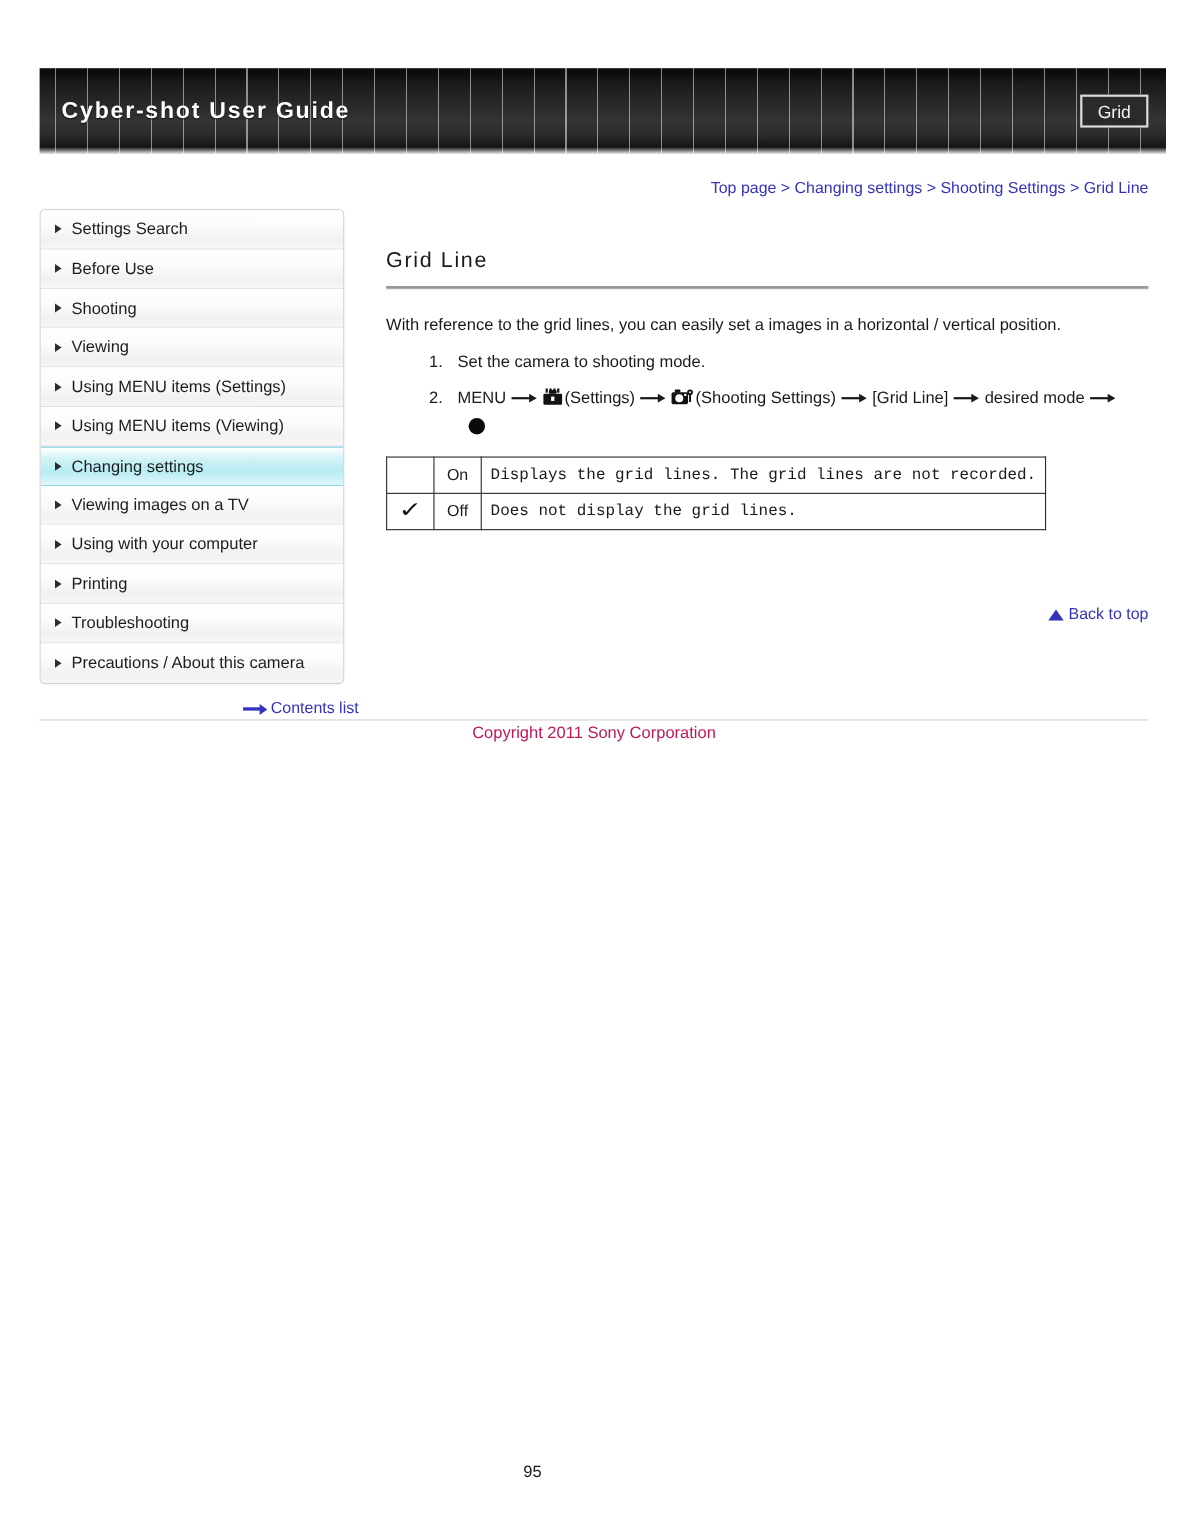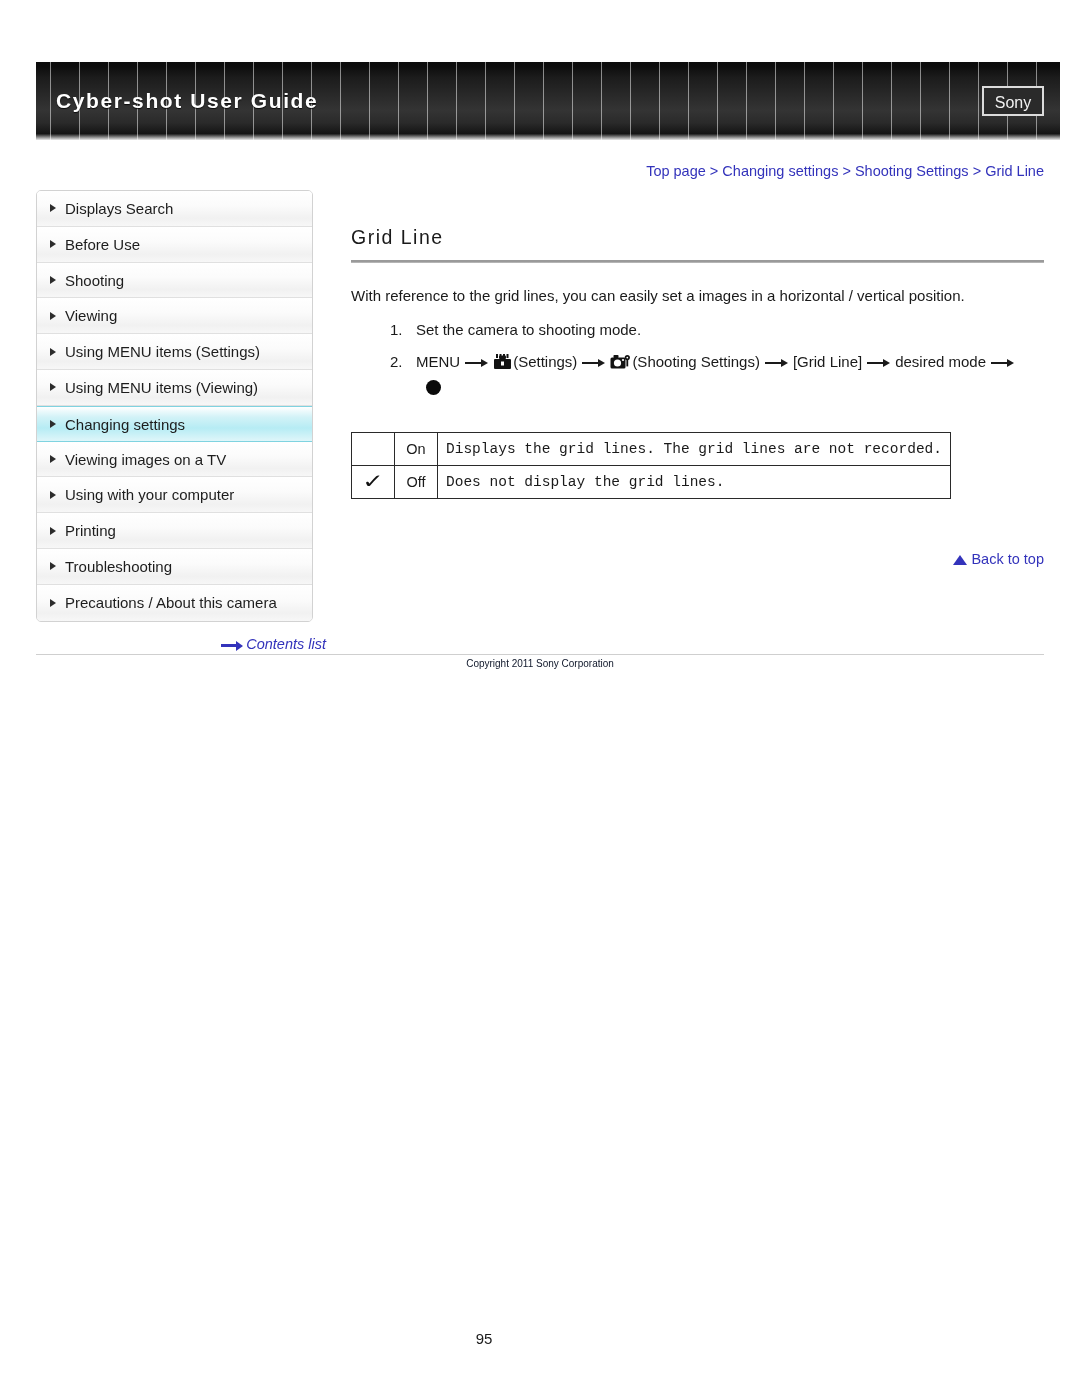--- a/index.html
+++ b/index.html
@@ -133,21 +133,20 @@
   .contents-link {
     position: absolute;
     left: 36px;
     top: 636px;
     width: 290px;
     text-align: right;
     font-size: 14.5px;
     color: #3333bb;
     cursor: pointer;
     white-space: nowrap;
-    font-style: italic;
   }
   .contents-link .long-arrow {
     display: inline-block;
     position: relative;
     width: 22px;
     height: 10px;
     vertical-align: middle;
     margin-right: 3px;
   }
   .contents-link .long-arrow::before {
@@ -175,22 +174,22 @@
     width: 1008px;
     height: 1px;
     background: #cfcfcf;
   }
   .copyright {
     position: absolute;
     left: 36px;
     top: 658px;
     width: 1008px;
     text-align: center;
-    font-size: 10px;
-    color: #0f172a;
+    font-size: 15px;
+    color: #be185d;
   }
 
   
   .content {
     position: absolute;
     left: 351px;
     top: 226px;
     width: 693px;
   }
   .page-title {
@@ -262,21 +261,21 @@
   .circle-icon {
     display: inline-block;
     width: 15px;
     height: 15px;
     border-radius: 50%;
     background: #0a0a0a;
   }
 
   
   .opt-table {
-    margin-top: 34px;
+    margin-top: 16px;
     border-collapse: collapse;
     font-size: 14.5px;
     color: #1a1a1a;
   }
   .opt-table td {
     border: 1.5px solid #2a2a2a;
     padding: 5px 8px;
     height: 22px;
     vertical-align: middle;
   }
@@ -322,37 +321,37 @@
     text-align: center;
     font-size: 15px;
     color: #1a1a1a;
   }
 </style>
 </head>
 <body>
 
 <div class="header-banner">
   <div class="header-title">Cyber-shot User Guide</div>
-  <div class="print-button">Sony</div>
+  <div class="print-button">Grid</div>
 </div>
 
 <div class="breadcrumb">
   <span class="crumb">Top page</span>
   <span class="sep">&gt;</span>
   <span class="crumb">Changing settings</span>
   <span class="sep">&gt;</span>
   <span class="crumb">Shooting Settings</span>
   <span class="sep">&gt;</span>
   <span class="crumb">Grid Line</span>
 </div>
 
 <div class="sidebar">
   <div class="nav-item">
     <span class="nav-arrow"></span>
-    <span>Displays Search</span>
+    <span>Settings Search</span>
   </div>
   <div class="nav-item">
     <span class="nav-arrow"></span>
     <span>Before Use</span>
   </div>
   <div class="nav-item">
     <span class="nav-arrow"></span>
     <span>Shooting</span>
   </div>
   <div class="nav-item">

